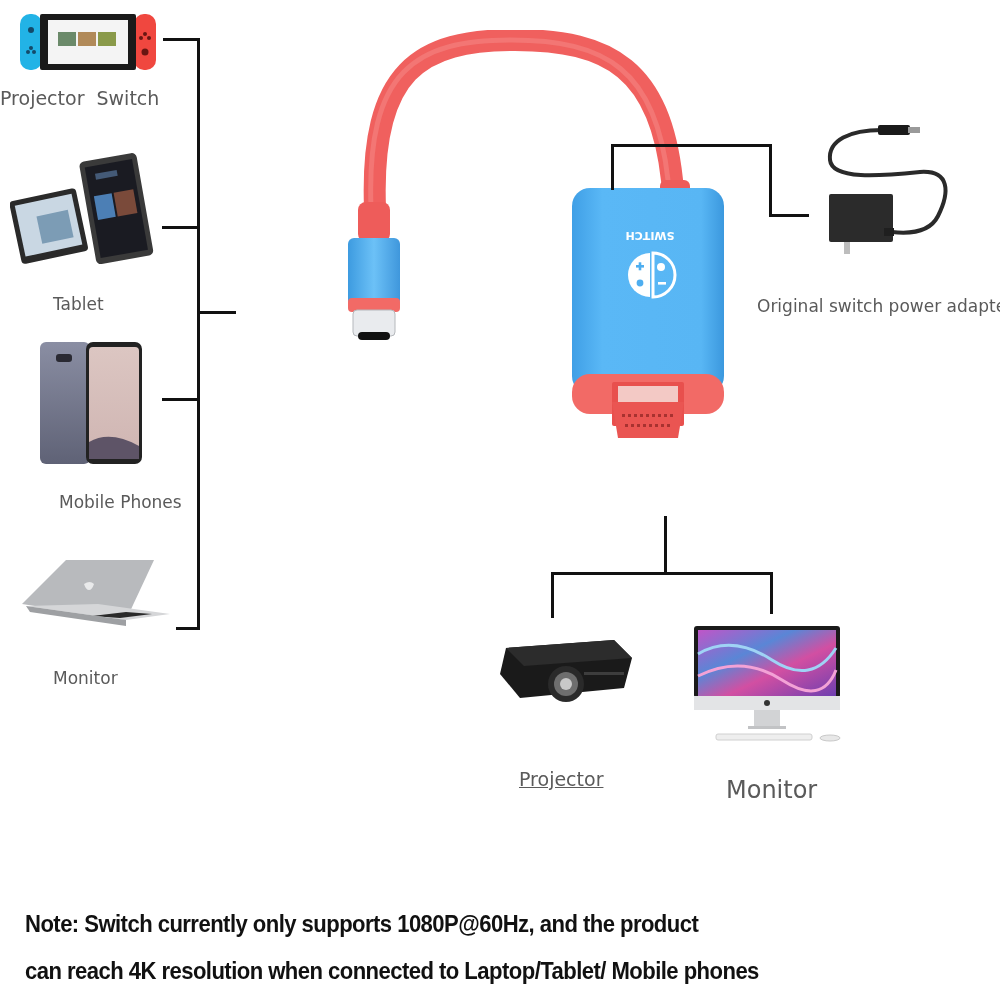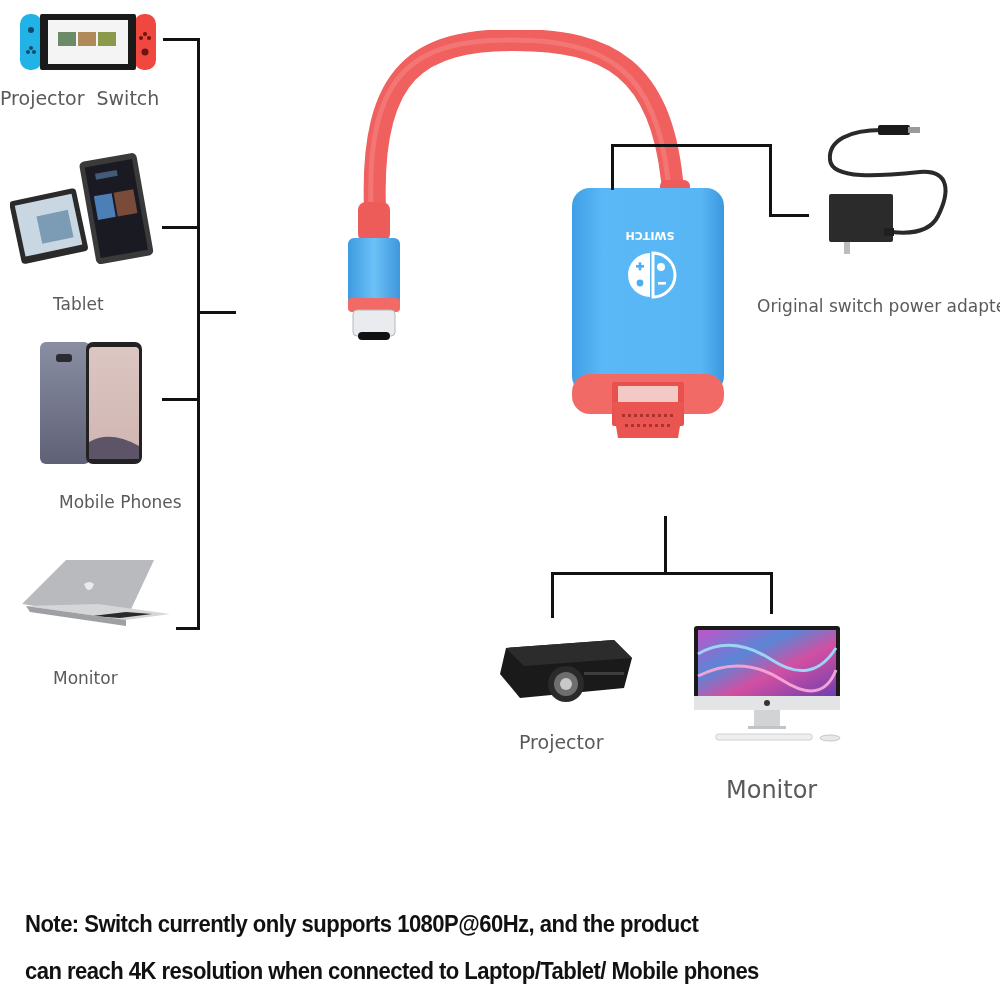--- a/index.html
+++ b/index.html
@@ -188,21 +188,21 @@
 <div class="abs" style="left:496px;top:636px;width:140px;height:72px;">
   <svg width="140" height="72" viewBox="0 0 140 72">
     <polygon points="10,12 118,4 136,22 128,52 24,62 4,38" fill="#1a1a1a"></polygon>
     <polygon points="10,12 118,4 136,22 28,30" fill="#2c2c2c"></polygon>
     <circle cx="70" cy="48" r="18" fill="#2a2a2a"></circle>
     <circle cx="70" cy="48" r="12" fill="#6e6e6e"></circle>
     <circle cx="70" cy="48" r="6" fill="#c9c9c9"></circle>
     <rect x="88" y="36" width="40" height="3" fill="#3d3d3d"></rect>
   </svg>
 </div>
-<div class="label" style="left:519px;top:731px;font-size:19px;">Projector</div>
+<div class="label" style="left:519px;top:768px;font-size:19px;text-decoration:underline;">Projector</div>
 
 <div class="abs" style="left:692px;top:624px;width:152px;height:124px;">
   <svg width="152" height="124" viewBox="0 0 152 124">
     <defs>
       <linearGradient id="scr" x1="0" y1="0" x2="1" y2="1">
         <stop offset="0" stop-color="#c055c8"></stop>
           <stop offset="0.35" stop-color="#5a86d6"></stop>
         <stop offset="0.6" stop-color="#d24fa2"></stop>
           <stop offset="1" stop-color="#6e3fb0"></stop>
       </linearGradient>

